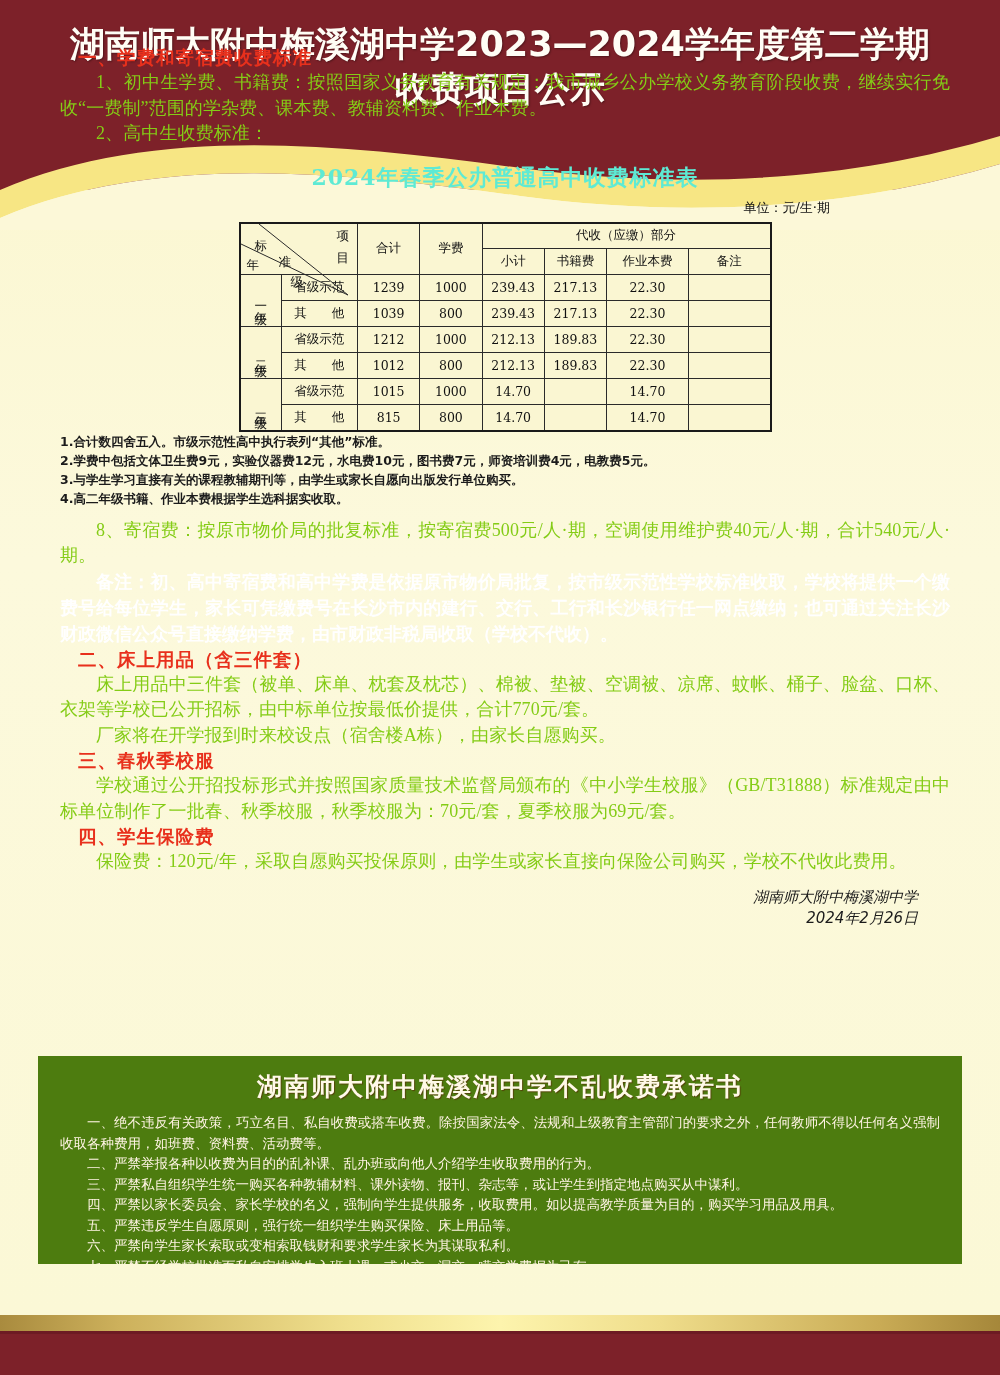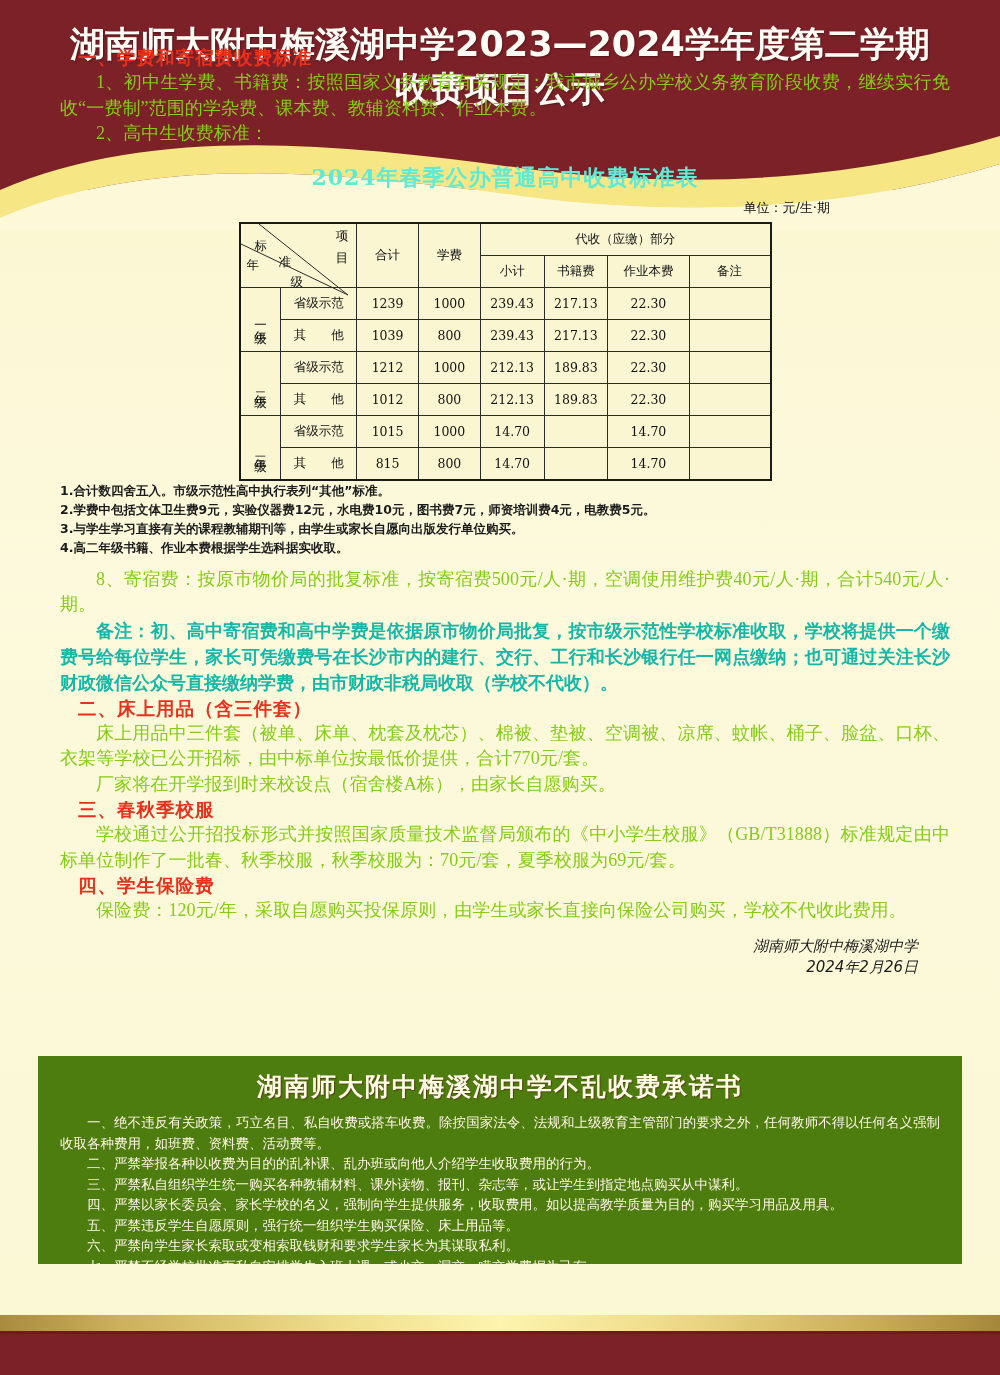--- a/index.html
+++ b/index.html
@@ -90,21 +90,21 @@
   .para {
     color: #84cc16;
     font-size: 18px;
     line-height: 25.5px;
     text-align: justify;
     letter-spacing: 0.1px;
     font-family: Liberation Serif, serif;
   }
   .para.ind { text-indent: 36px; }
   .bold-para {
-    color: #14b8a6;
+    color: #ffffff;
     font-size: 18px;
     line-height: 26px;
     font-weight: bold;
     text-indent: 36px;
     text-align: justify;
   }
 
   
   .tbl-title {
     text-align: center;
@@ -129,21 +129,21 @@
     background: #faf6d2;
     font-family: "DejaVu Serif", "Liberation Serif", serif;
     border: 2px solid #1a1a1a;
   }
   table.fee td, table.fee th {
     border: 1px solid #2a2a2a;
     text-align: center;
     font-size: 12.5px;
     color: #111;
     font-weight: normal;
-    padding: 7px;
+    padding: 0;
     height: 26px;
   }
   table.fee .grp { width: 38px; }
   table.fee .lvl { width: 70px; }
   table.fee .num { width: 57px; }
   table.fee .wide { width: 75px; }
 
   
   .corner {
     position: relative;

